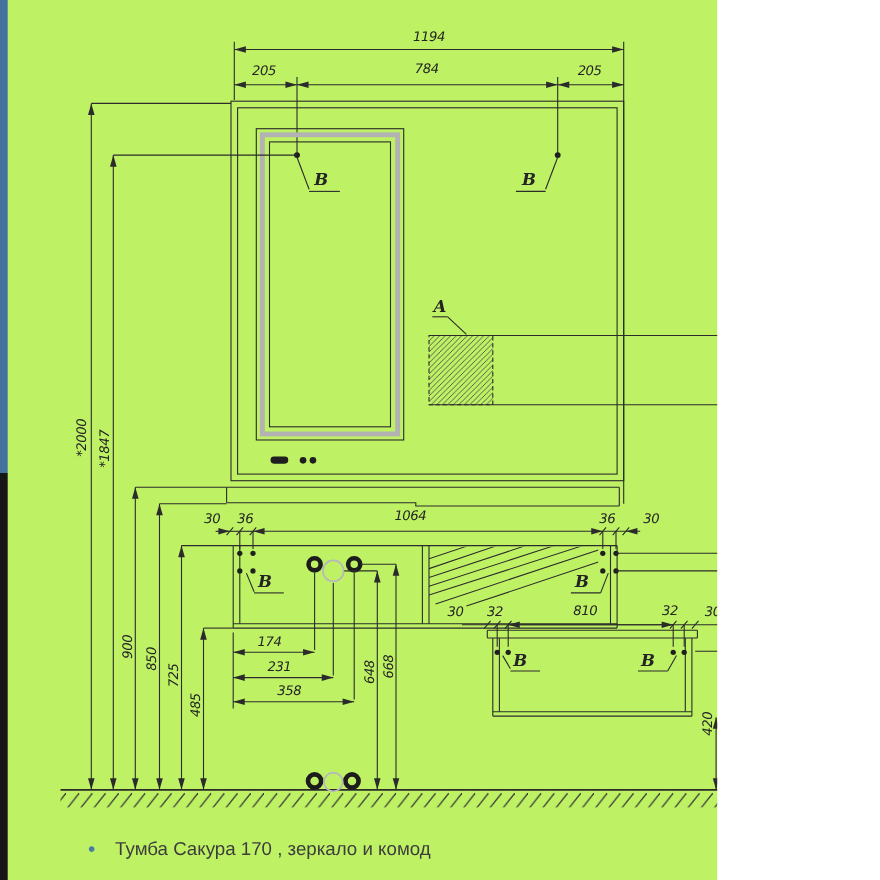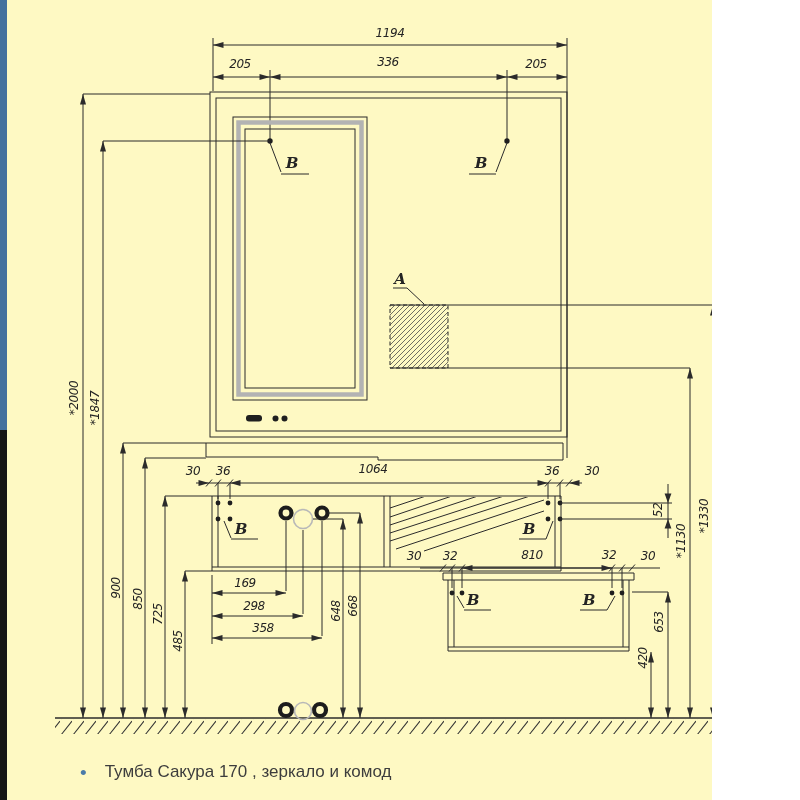--- a/index.html
+++ b/index.html
@@ -1,16 +1,16 @@
 <!DOCTYPE html>
 <html><head>
 <meta charset="utf-8">
 <style>
   html,body{margin:0;padding:0;background:#ffffff;}
-  .stage{position:relative;width:712px;height:800px;background:#fef9c3;overflow:hidden;
+  .stage{position:relative;width:652px;height:800px;background:#bef264;overflow:hidden;
          font-family:"DejaVu Sans",sans-serif;}
   .edge-top{position:absolute;left:0;top:0;width:7px;height:430px;background:#44719e;}
   .edge-bottom{position:absolute;left:0;top:430px;width:7px;height:370px;background:#161616;}
   svg.art{position:absolute;left:0;top:0;}
   .lbl{position:absolute;font:italic 12px "DejaVu Sans",sans-serif;color:#242424;
        transform:translate(-50%,-50%);white-space:nowrap;letter-spacing:-0.4px;line-height:1;}
   .lbl.rot{transform:translate(-50%,-50%) rotate(-90deg);}
   .lbl.sec{font:italic 600 15px "DejaVu Serif",serif;letter-spacing:0;}
   .caption{position:absolute;left:80px;top:762px;display:flex;align-items:center;gap:18px;
            color:#3d3d3d;font:17px "Liberation Sans",sans-serif;}
@@ -206,38 +206,38 @@
       <line x1="55" y1="718" x2="748" y2="718" stroke-width="1.6"></line>
       <rect x="55" y="719.5" width="693" height="14.5" fill="url(#hatchF)" stroke="none"></rect>
       <circle cx="286" cy="710" r="6" stroke="#1c1c1c" stroke-width="4.2"></circle>
       <circle cx="320" cy="710" r="6" stroke="#1c1c1c" stroke-width="4.2"></circle>
       <circle cx="303" cy="711" r="8.5" stroke="#b8b8b8" stroke-width="1.6"></circle>
     </g>
   </svg>
 
   <div class="lbl" style="left:390px;top:33px">1194</div>
   <div class="lbl" style="left:240px;top:64px">205</div>
-  <div class="lbl" style="left:388px;top:62px">336</div>
+  <div class="lbl" style="left:388px;top:62px">784</div>
   <div class="lbl" style="left:536px;top:64px">205</div>
 
   <div class="lbl rot" style="left:74px;top:398px">*2000</div>
   <div class="lbl rot" style="left:95px;top:408px">*1847</div>
   <div class="lbl rot" style="left:116px;top:588px">900</div>
   <div class="lbl rot" style="left:138px;top:599px">850</div>
   <div class="lbl rot" style="left:158px;top:614px">725</div>
   <div class="lbl rot" style="left:178px;top:641px">485</div>
 
   <div class="lbl" style="left:193px;top:471px">30</div>
   <div class="lbl" style="left:223px;top:471px">36</div>
   <div class="lbl" style="left:373px;top:469px">1064</div>
   <div class="lbl" style="left:552px;top:471px">36</div>
   <div class="lbl" style="left:592px;top:471px">30</div>
 
-  <div class="lbl" style="left:245px;top:583px">169</div>
-  <div class="lbl" style="left:254px;top:606px">298</div>
+  <div class="lbl" style="left:245px;top:583px">174</div>
+  <div class="lbl" style="left:254px;top:606px">231</div>
   <div class="lbl" style="left:263px;top:628px">358</div>
   <div class="lbl rot" style="left:336px;top:611px">648</div>
   <div class="lbl rot" style="left:353px;top:606px">668</div>
 
   <div class="lbl rot" style="left:658px;top:510px">52</div>
   <div class="lbl rot" style="left:681px;top:541px">*1130</div>
   <div class="lbl rot" style="left:704px;top:516px">*1330</div>
 
   <div class="lbl" style="left:414px;top:556px">30</div>
   <div class="lbl" style="left:450px;top:556px">32</div>

